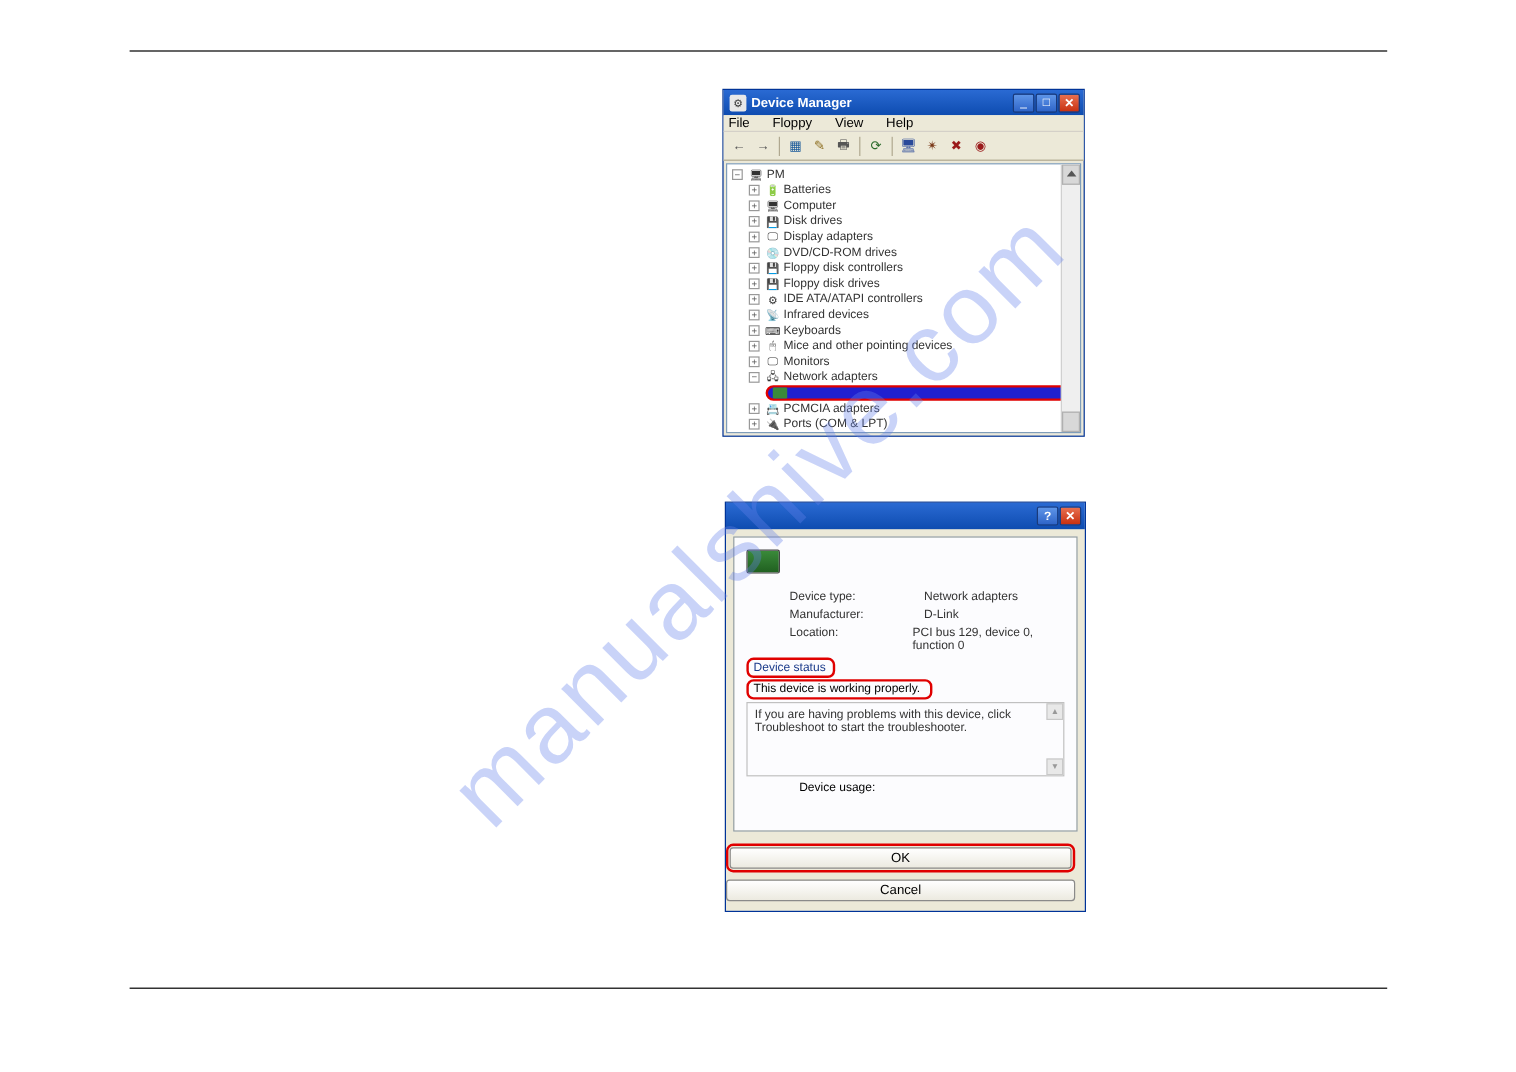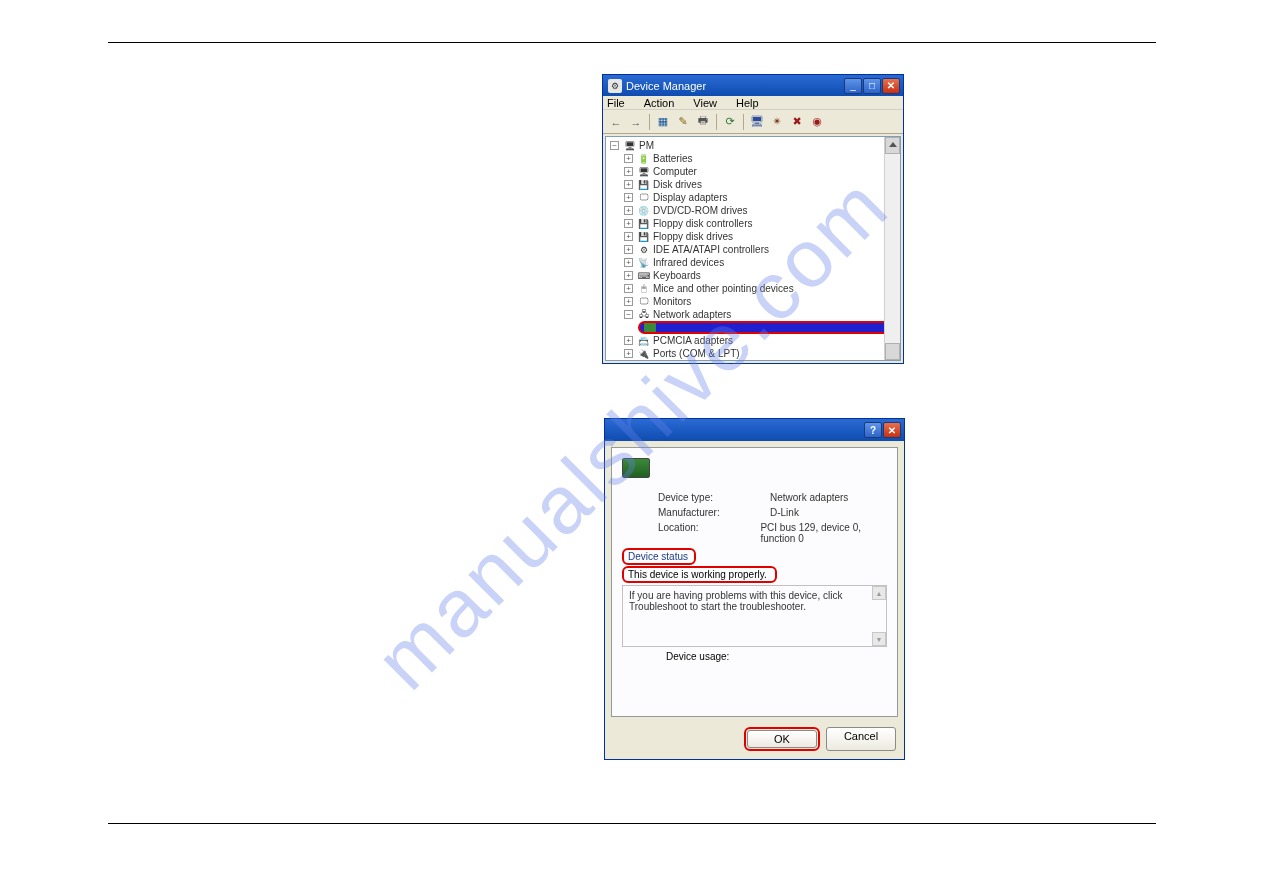--- a/index.html
+++ b/index.html
@@ -54,21 +54,21 @@
     align-items: center;
     padding: 0 3px 0 5px;
     font-size: 11px;
   }
   .titlebar .icon-sys {
     width: 14px; height: 14px; margin-right: 4px;
     background: #e8e8e8; border-radius: 2px;
     display: inline-flex; align-items: center; justify-content: center;
     font-size: 9px; color: #333;
   }
-  .titlebar .title-text { flex: 1; font-weight: normal; }
+  .titlebar .title-text { flex: 1; font-weight: bold; }
   .title-btns { display: flex; gap: 1px; }
   .title-btn {
     width: 18px; height: 16px;
     background: linear-gradient(to bottom, #5e95e8, #2e64c8);
     border: 1px solid #1a3a7a;
     border-radius: 2px;
     color: #fff;
     font-size: 10px;
     display: flex;
     align-items: center;
@@ -359,20 +359,21 @@
     width: 0; height: 0;
     border-left: 3px solid transparent;
     border-right: 3px solid transparent;
     border-top: 4px solid #2a4a8a;
   }
   .dlg-footer {
     display: flex;
     justify-content: flex-end;
     gap: 6px;
     padding: 6px 8px 8px 0;
+    flex-direction: column;
   }
   .ok-highlight {
     border: 2px solid #e00000;
     border-radius: 6px;
     padding: 1px;
     display: inline-block;
   }
 </style>
 </head>
 <body>
@@ -386,21 +387,21 @@
       <span class="icon-sys">⚙</span>
       <span class="title-text">Device Manager</span>
       <div class="title-btns">
         <div class="title-btn">_</div>
         <div class="title-btn">□</div>
         <div class="title-btn close">✕</div>
       </div>
     </div>
     <div class="menubar">
       <span>File</span>
-      <span>Action</span>
+      <span>Floppy</span>
       <span>View</span>
       <span>Help</span>
     </div>
     <div class="toolbar">
       <div class="tb-btn">←</div>
       <div class="tb-btn">→</div>
       <div class="tb-sep"></div>
       <div class="tb-btn" style="color:#1a5a9a">▦</div>
       <div class="tb-btn" style="color:#8a6a1a">✎</div>
       <div class="tb-btn">🖶</div>

